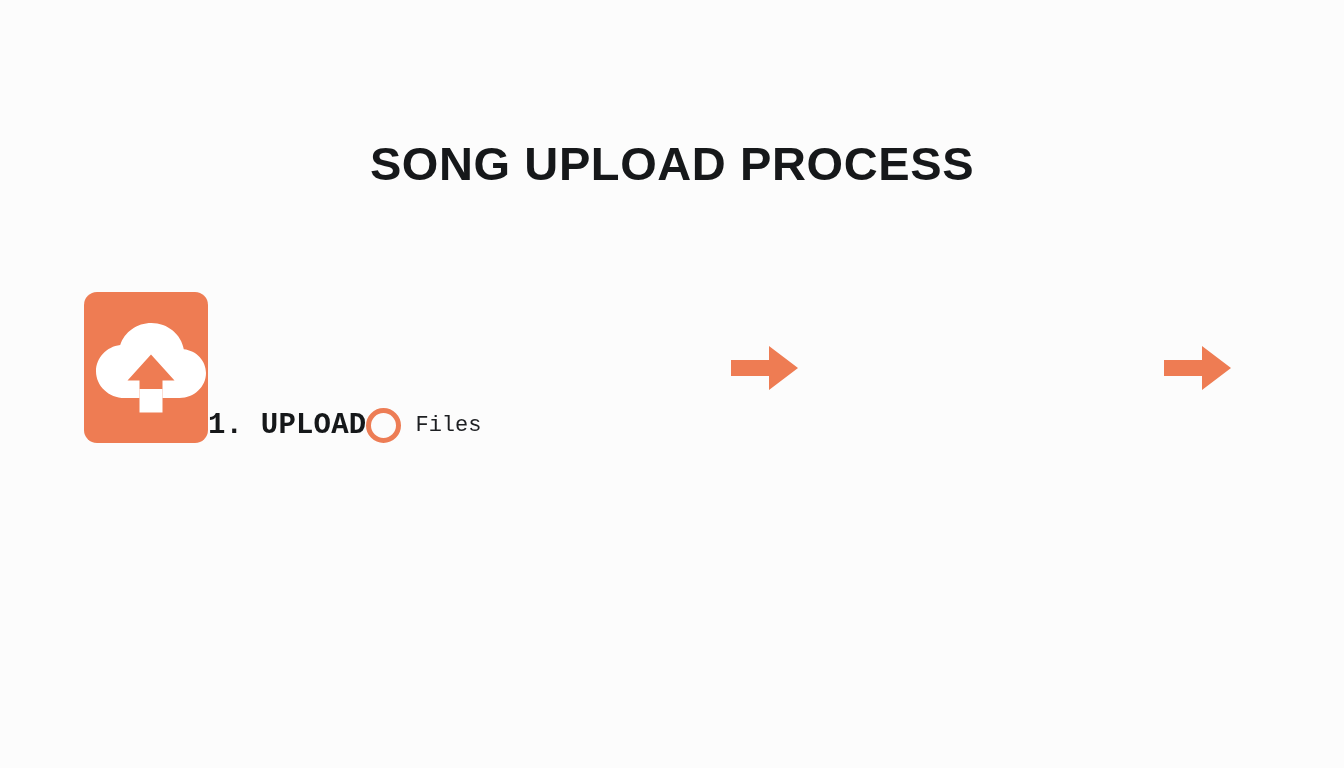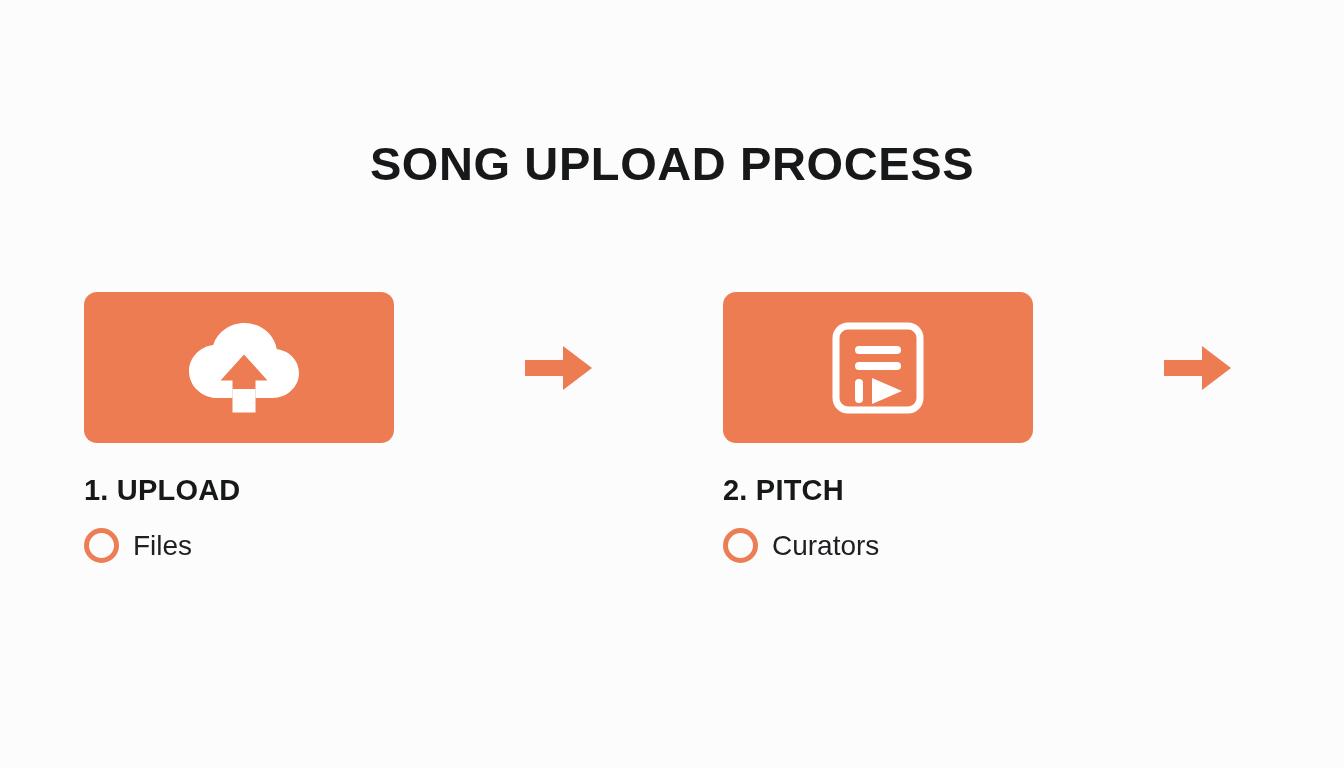--- a/index.html
+++ b/index.html
@@ -43,22 +43,23 @@
     width: 1176px;
     display: flex;
     flex-direction: row;
     align-items: flex-start;
     justify-content: space-between;
   }
 
   .step {
     width: 310px;
     display: flex;
-    flex-direction: column;
-    align-items: flex-start;
+    flex-direction: row;
+    align-items: flex-end;
+    font-family: Liberation Mono, monospace;
   }
 
   .step-card {
     width: 310px;
     height: 151px;
     border-radius: 13px;
     background: #ee7c53;
     display: flex;
     align-items: center;
     justify-content: center;
@@ -91,21 +92,21 @@
   .sub-ring {
     width: 35px;
     height: 35px;
     border-radius: 50%;
     border: 5px solid #ed7d55;
     box-sizing: border-box;
     flex: 0 0 auto;
   }
 
   .sub-text {
-    font-size: 28px;
+    font-size: 22px;
     color: #1d1f22;
     line-height: 30px;
     white-space: nowrap;
   }
 
   .connector {
     width: 125px;
     height: 151px;
     display: flex;
     align-items: center;
@@ -156,38 +157,20 @@
     </div>
 
     <div class="connector">
       <span>
         <svg width="68" height="48" viewBox="0 0 68 48" aria-hidden="true">
           <path fill="#ee7c53" d="M0,16 L38,16 L38,2 L67,24 L38,46 L38,32 L0,32 Z"></path>
         </svg>
       </span>
     </div>
 
-    <div class="step">
-      <div class="step-card">
-        <span>
-          <svg width="94" height="94" viewBox="0 0 94 94" aria-hidden="true">
-            <rect x="5" y="5" width="84" height="84" rx="12" ry="12" fill="none" stroke="#ffffff" stroke-width="7"></rect>
-            <rect x="24" y="25" width="46" height="8" rx="4" ry="4" fill="#ffffff"></rect>
-            <rect x="24" y="41" width="46" height="8" rx="4" ry="4" fill="#ffffff"></rect>
-            <rect x="24" y="58" width="8" height="24" rx="4" ry="4" fill="#ffffff"></rect>
-            <path fill="#ffffff" d="M41,57 L71,70 L41,83 Z"></path>
-          </svg>
-        </span>
-      </div>
-      <div class="step-label">2. PITCH</div>
-      <div class="step-sub">
-        <span class="sub-ring"></span>
-        <span class="sub-text">Curators</span>
-      </div>
-    </div>
 
     <div class="connector">
       <span>
         <svg width="68" height="48" viewBox="0 0 68 48" aria-hidden="true">
           <path fill="#ee7c53" d="M0,16 L38,16 L38,2 L67,24 L38,46 L38,32 L0,32 Z"></path>
         </svg>
       </span>
     </div>
 
 

